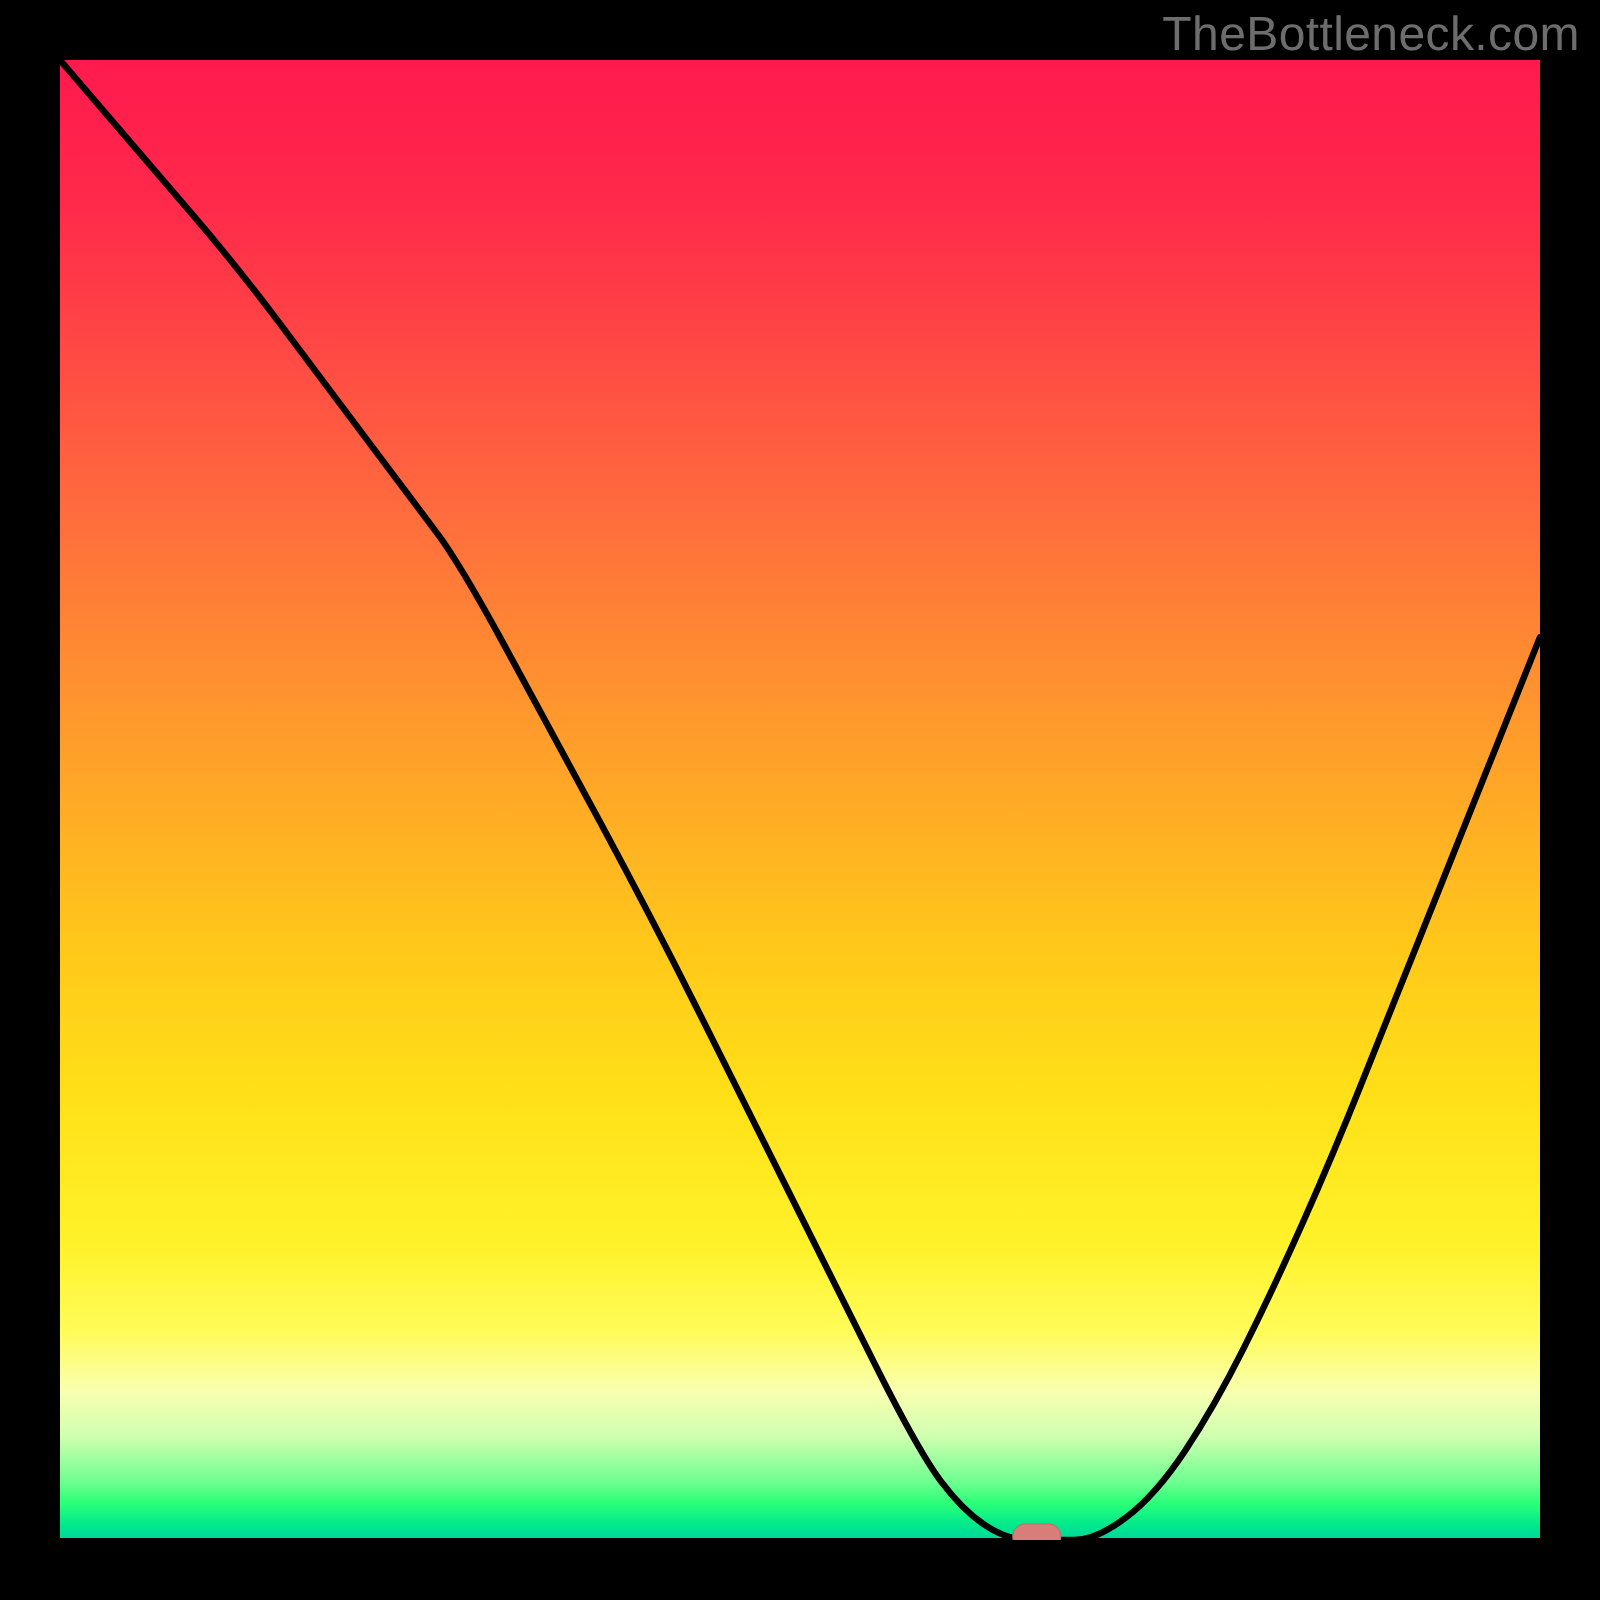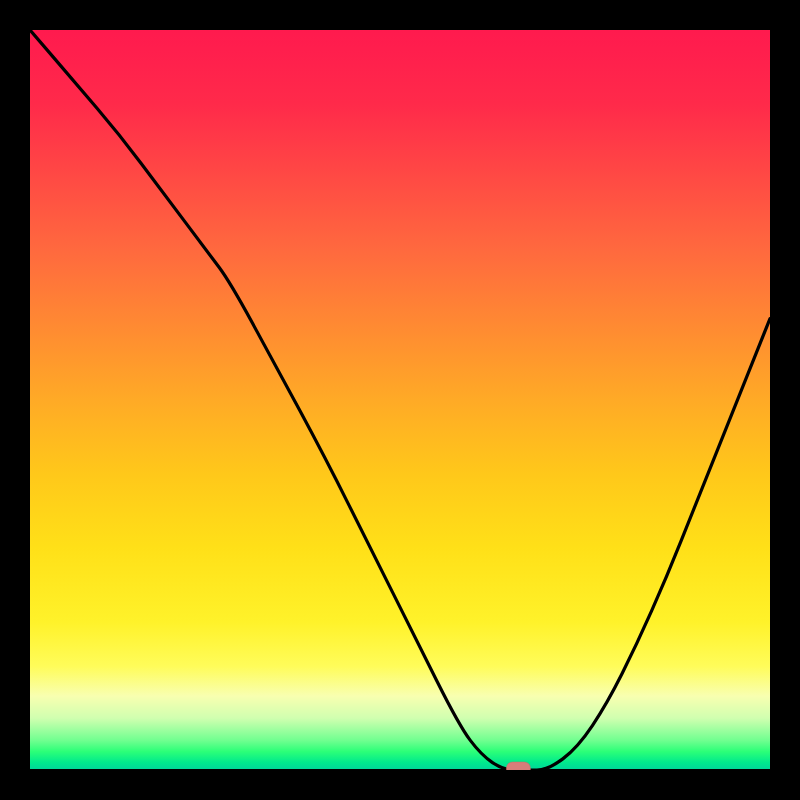--- a/index.html
+++ b/index.html
@@ -76,20 +76,21 @@
   .marker {
     fill: #d77d7a;
     stroke: #c56a67;
     stroke-width: 0.5;
   }
 </style>
 </head>
 <body>
 
 <div class="frame">
+  <div class="attribution">TheBottleneck.com</div>
 
   <div class="plot-area">
     <div class="gradient"></div>
     <svg class="curve-svg" viewBox="0 0 740 740" preserveAspectRatio="none">
       <line class="baseline" x1="0" y1="740" x2="740" y2="740"></line>
       <path id="curve" class="curve-path" d="M 0 0 Q 0 0 22.2 25.899999999999977 Q 44.4 51.799999999999955 66.6 77.69999999999999 Q 88.8 103.60000000000002 111 133.2 Q 133.2 162.79999999999995 155.39999999999998 192.39999999999998 Q 177.6 222 188.7 236.79999999999998 Q 199.8 251.59999999999997 222 292.29999999999995 Q 244.20000000000002 332.99999999999994 270.1 381.09999999999997 Q 296 429.2 318.20000000000005 473.6 Q 340.40000000000003 518 362.6 562.4 Q 384.8 606.8 407 651.2 Q 429.2 695.6 440.29999999999995 710.4000000000001 Q 451.4 725.2 462.5 732.6 Q 473.6 740 484.70000000000005 740 Q 495.8 740 506.9 740 Q 518 740 532.8 728.9 Q 547.6 717.8 562.4000000000001 695.5999999999999 Q 577.2 673.4 592 643.8 Q 606.8 614.2 621.5999999999999 580.9000000000001 Q 636.4 547.6 651.2 510.6 Q 666 473.6 680.8 436.6 Q 695.5999999999999 399.59999999999997 717.8 344.1 T 740 288.6"></path>
       <rect id="marker" class="marker" rx="6" ry="6" width="24" height="13" x="476.40000000000003" y="732"></rect>
     </svg>
   </div>
 </div>

